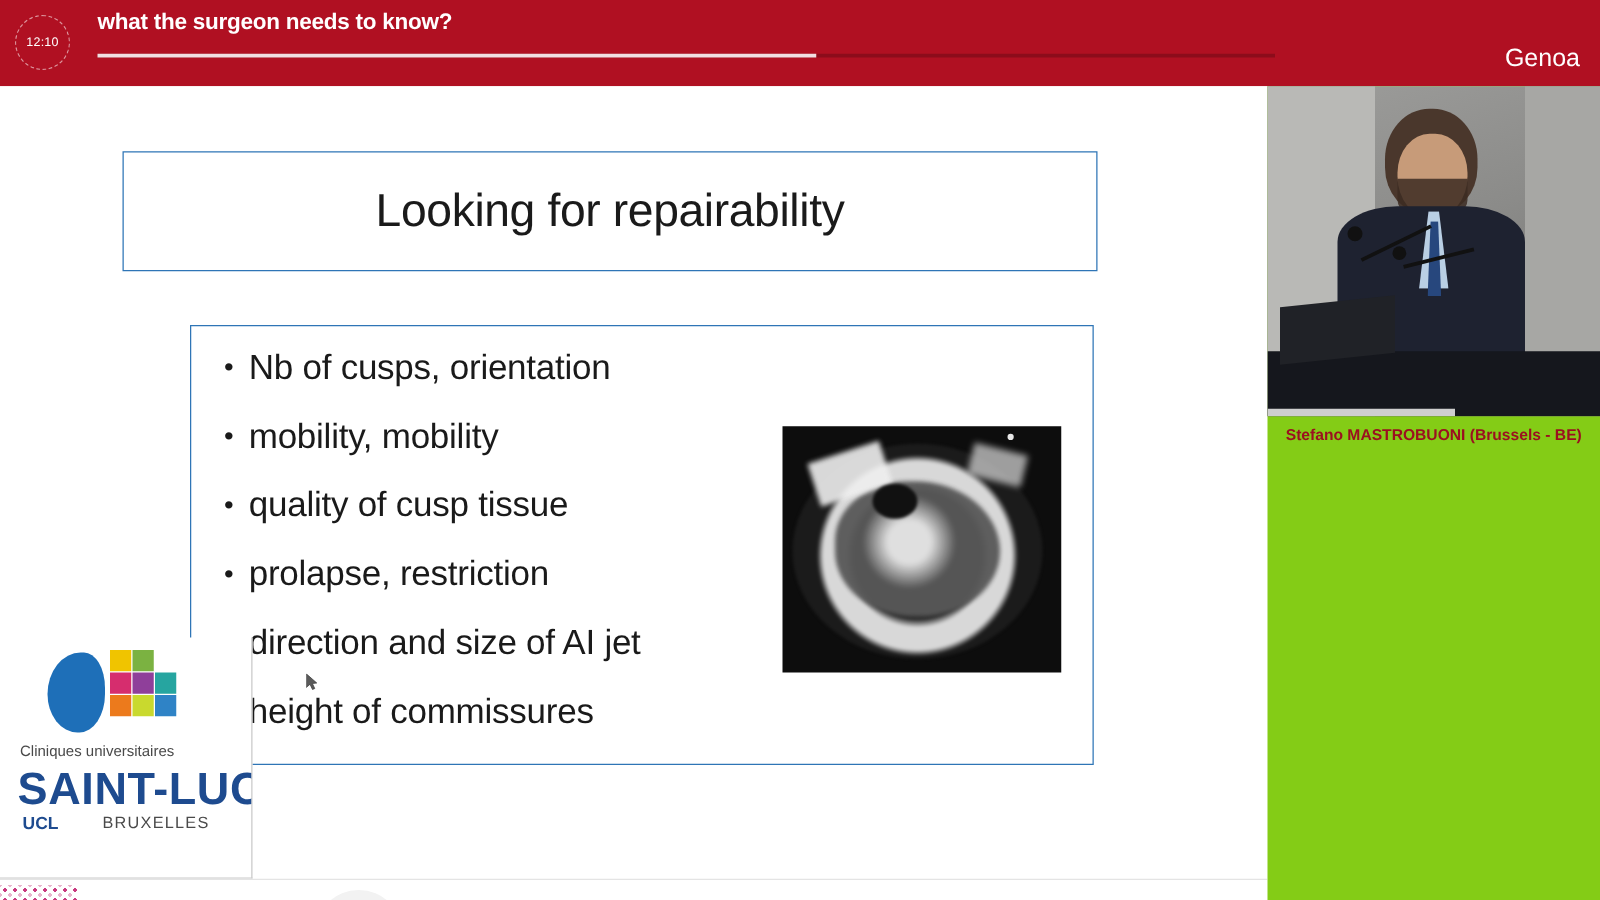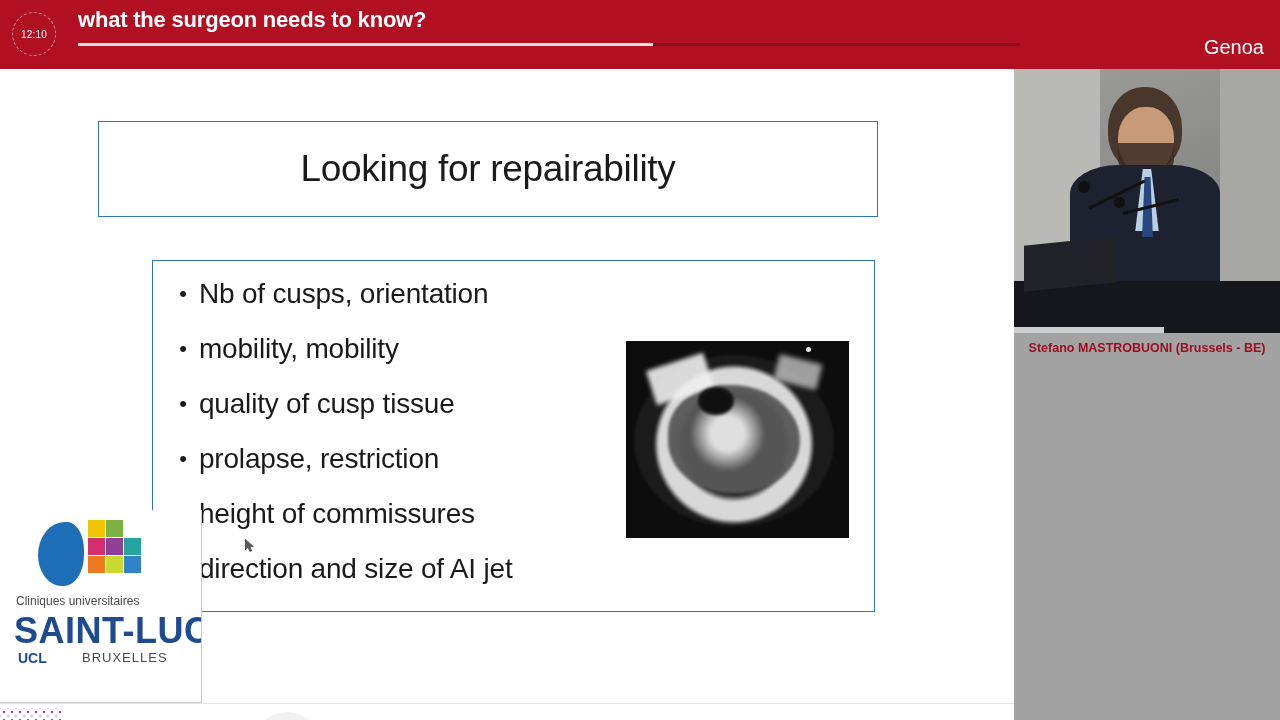--- a/index.html
+++ b/index.html
@@ -21,21 +21,21 @@
     position: absolute; left: 12px; top: 12px; width: 44px; height: 44px;
     border-radius: 50%;
     border: 1px dashed rgba(255,255,255,0.55);
     display: flex; align-items: center; justify-content: center;
   }
   .timer-text {
     color: #ffffff; font-size: 10px; letter-spacing: 0.2px;
   }
   .talk-title {
     position: absolute; left: 78px; top: 7px;
-    color: #ffffff; font-size: 22px; font-weight: bold;
+    color: #ffffff; font-size: 18px; font-weight: bold;
     letter-spacing: -0.2px;
     white-space: nowrap;
   }
   .progress-track {
     position: absolute; left: 78px; top: 43px; width: 942px; height: 3px;
     background: #8c0c1b;
   }
   .progress-fill {
     position: absolute; left: 0; top: 0; height: 3px; width: 576px;
     background: #f2dfe2;
@@ -185,21 +185,21 @@
 
   .milan {
     position: absolute; left: 252px; top: 8px; width: 70px; height: 70px;
     border-radius: 50%; background: #f2f2f2;
     display: flex; flex-direction: column; align-items: center; justify-content: center;
   }
 
   
   .rightpanel {
     position: absolute; left: 1014px; top: 69px; width: 266px; height: 651px;
-    background: #a3a3a3;
+    background: #84cc16;
   }
   .video {
     position: absolute; left: 0; top: 0; width: 266px; height: 264px;
     background: linear-gradient(160deg, #9d9d9b 0%, #8b8b89 45%, #6f6f6d 100%);
     overflow: hidden;
   }
   .v-wallL { position: absolute; left: 0; top: 0; width: 86px; height: 264px; background: #b9b9b6; }
   .v-wallR { position: absolute; right: 0; top: 0; width: 60px; height: 264px; background: #a7a7a4; }
   .v-head {
     position: absolute; left: 94px; top: 18px; width: 74px; height: 84px;
@@ -299,25 +299,25 @@
         <div class="bullet-row">
           <div class="bullet-dot">•</div>
           <div class="bullet-text">quality of cusp tissue</div>
         </div>
         <div class="bullet-row">
           <div class="bullet-dot">•</div>
           <div class="bullet-text">prolapse, restriction</div>
         </div>
         <div class="bullet-row">
           <div class="bullet-dot">•</div>
+          <div class="bullet-text">direction and size of AI jet</div>
+        </div>
+        <div class="bullet-row">
+          <div class="bullet-dot">•</div>
           <div class="bullet-text">height of commissures</div>
-        </div>
-        <div class="bullet-row">
-          <div class="bullet-dot">•</div>
-          <div class="bullet-text">direction and size of AI jet</div>
         </div>
       </div>
 
       <div class="echo">
         <div class="e1"></div>
         <div class="e2"></div>
         <div class="e3"></div>
         <div class="e4"></div>
         <div class="e5"></div>
         <div class="e6"></div>

